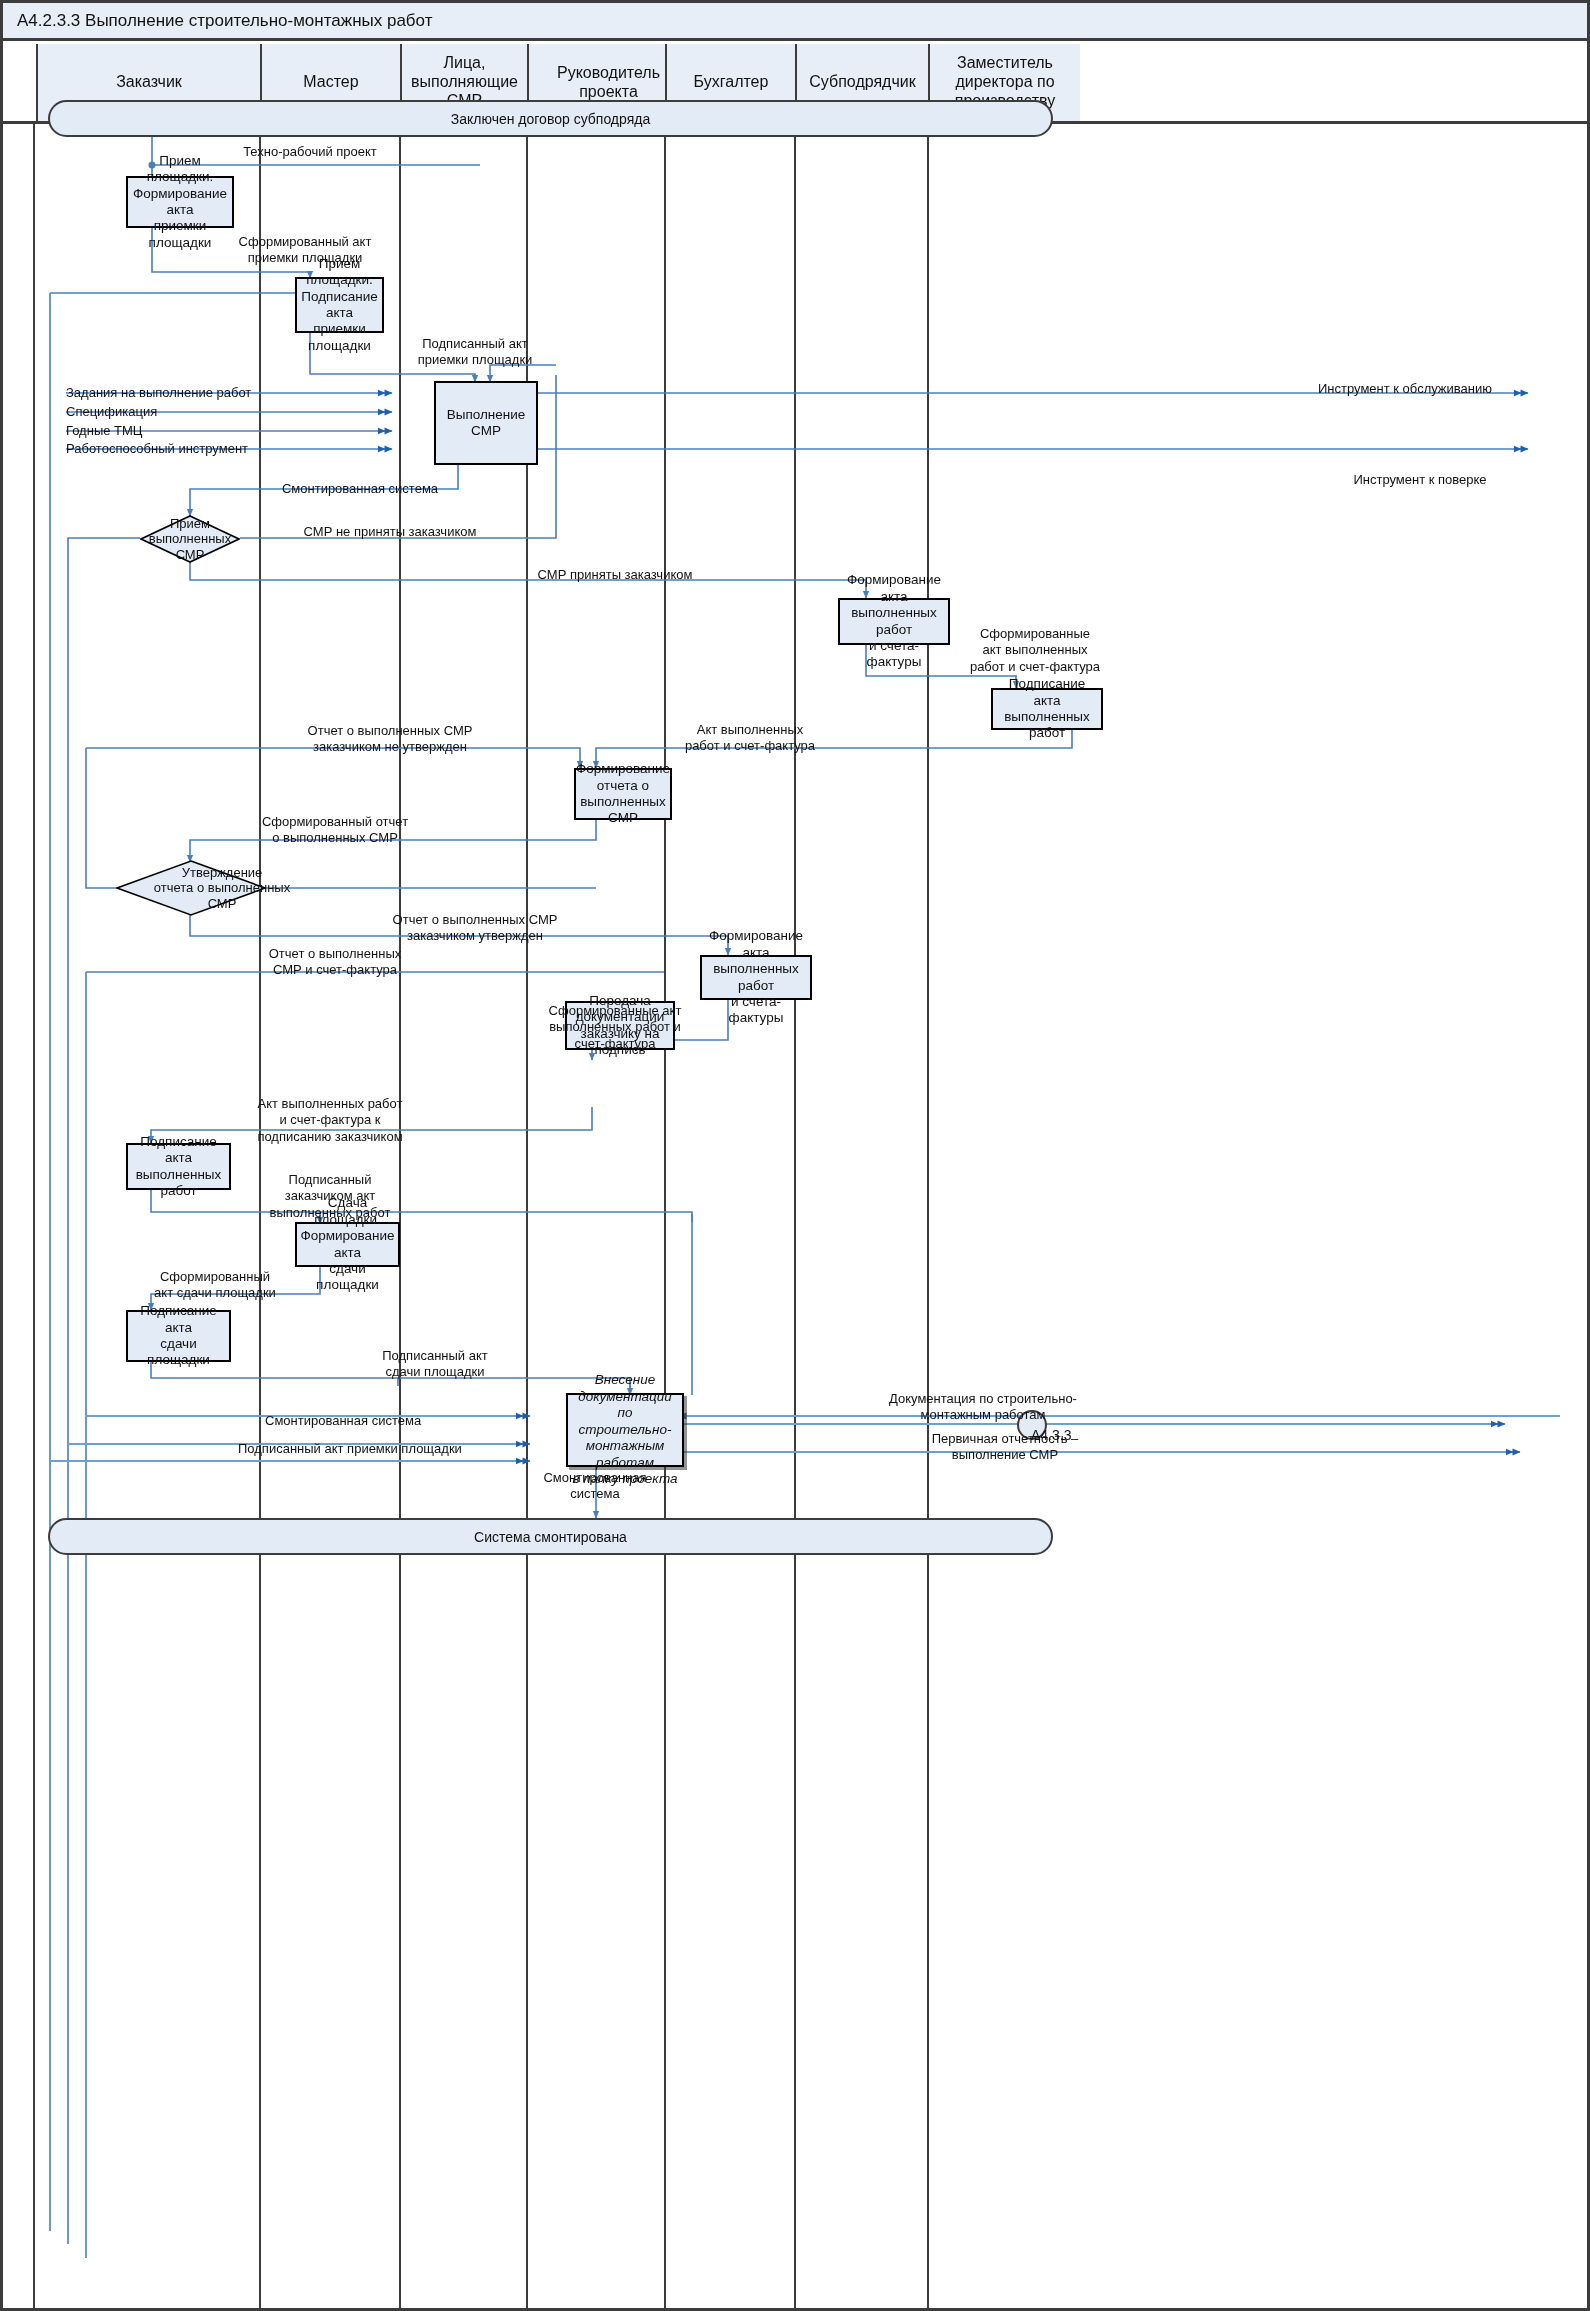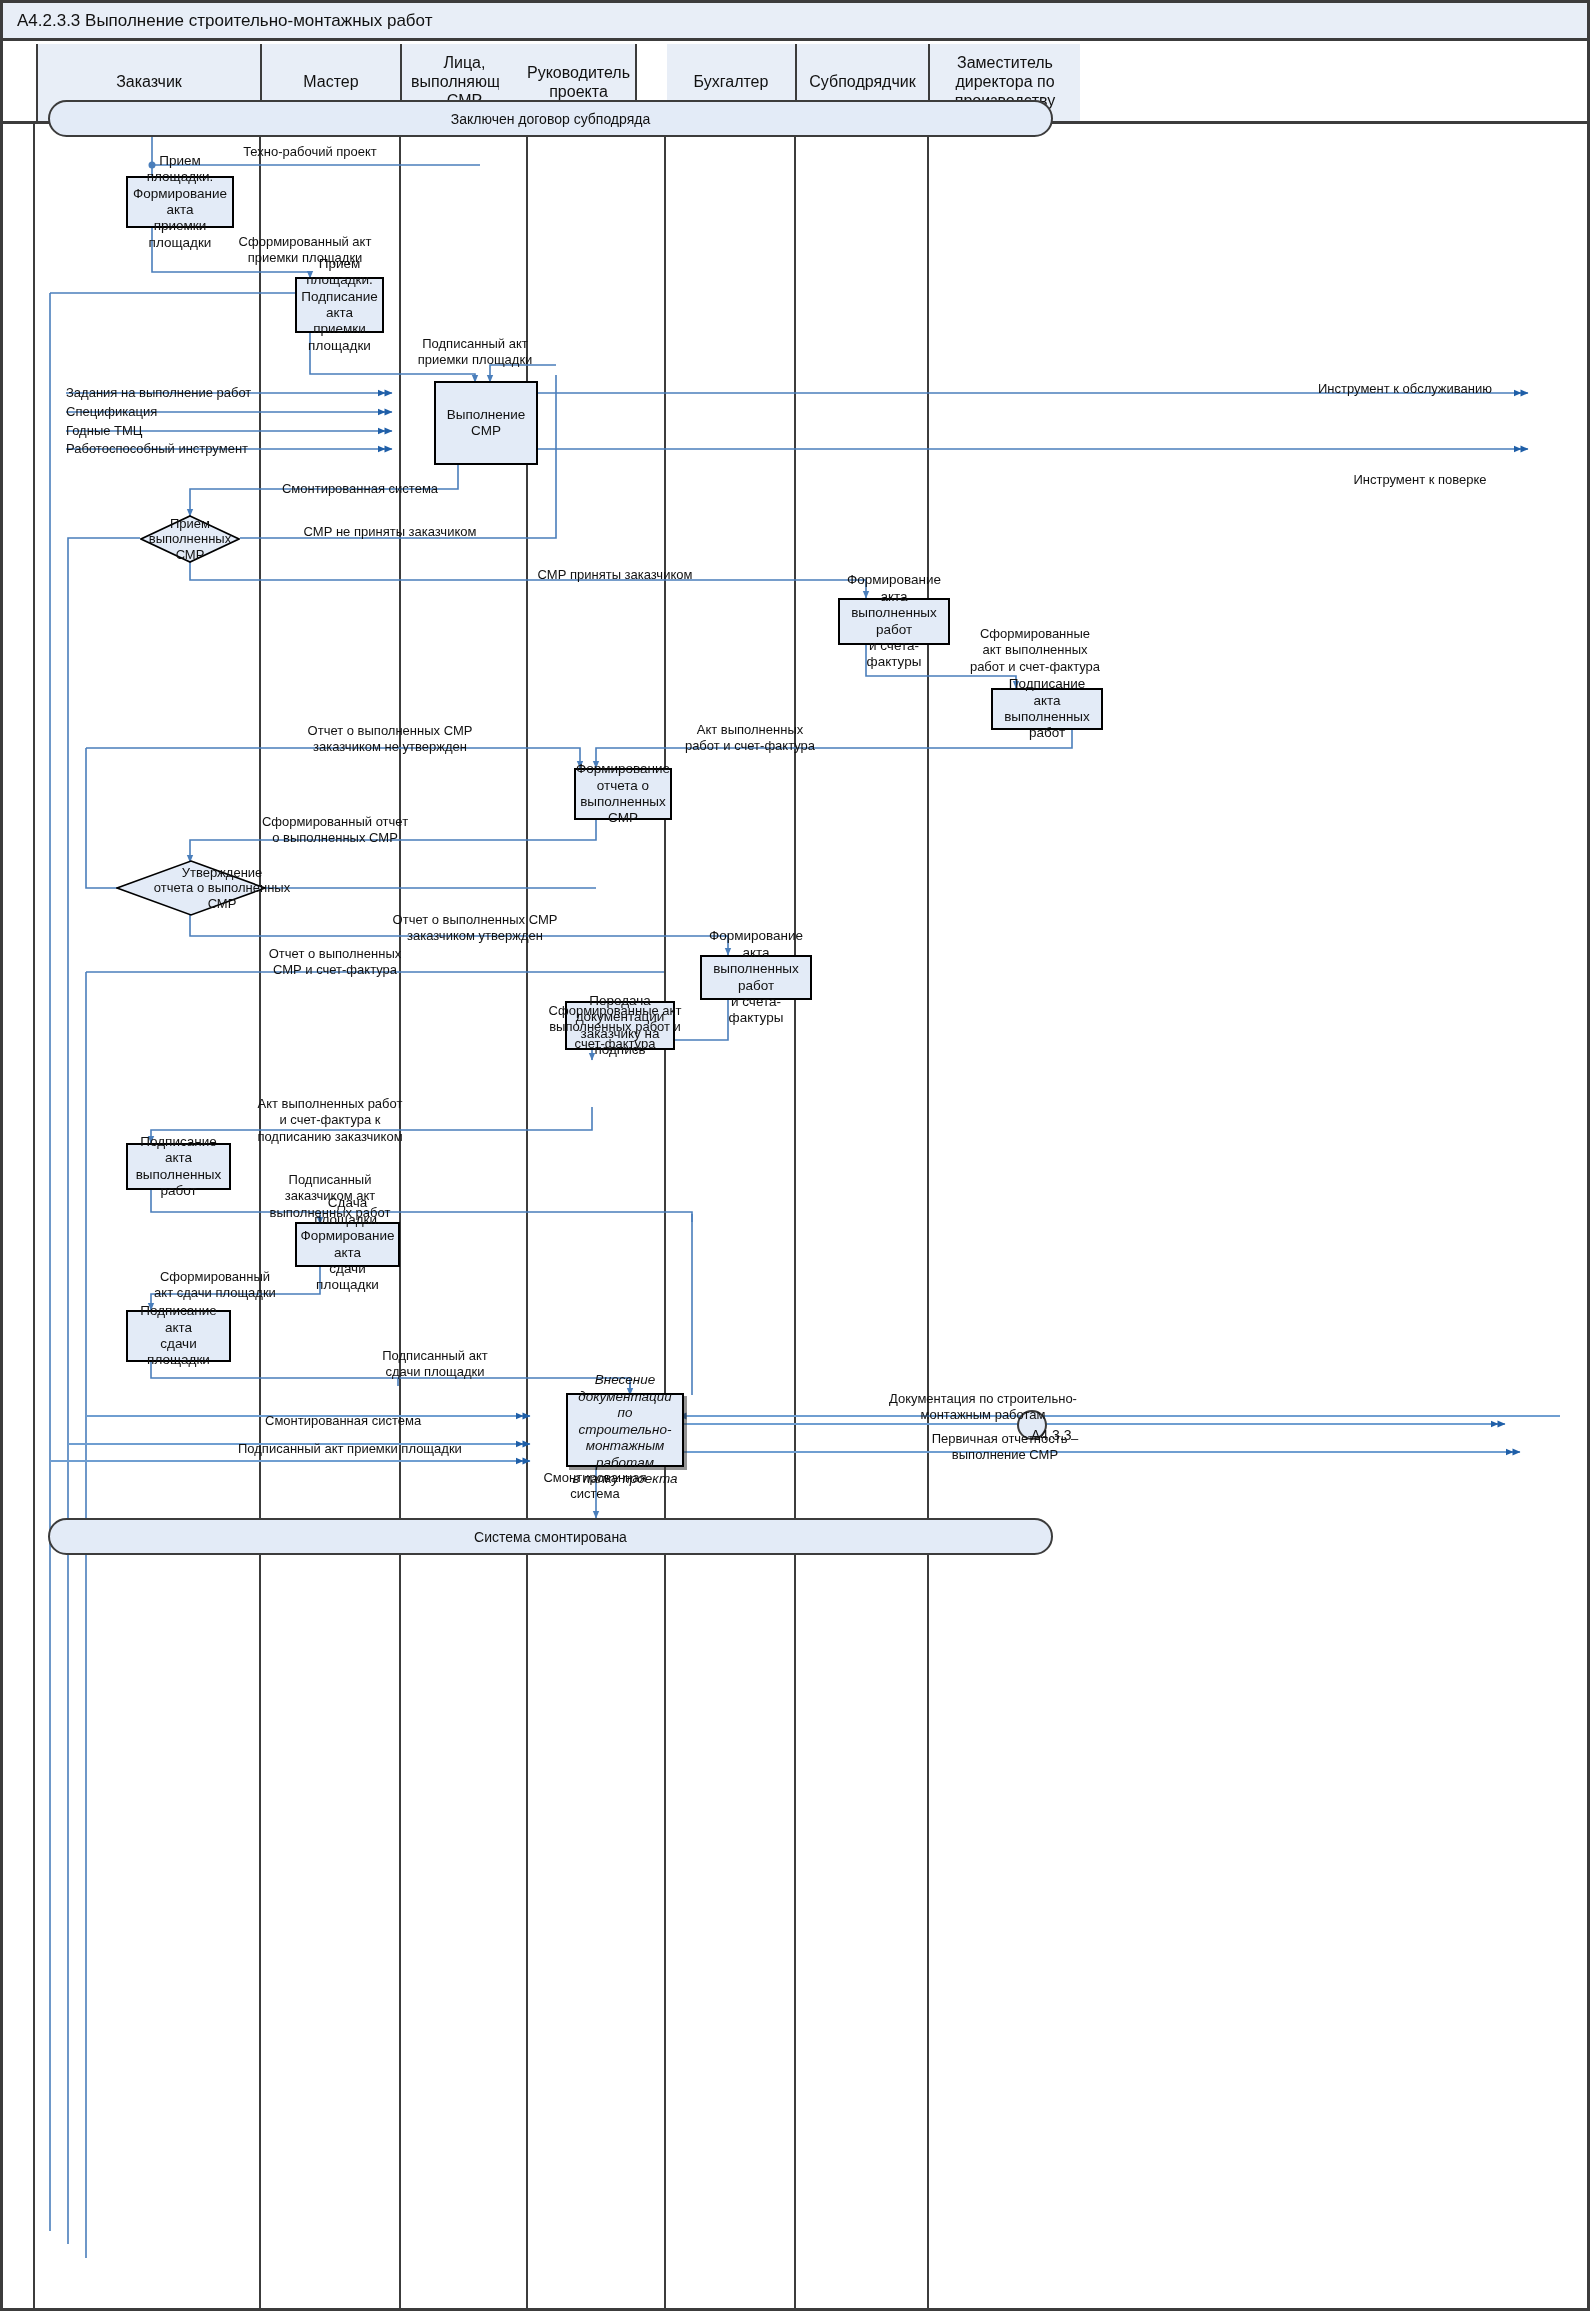--- a/index.html
+++ b/index.html
@@ -56,21 +56,21 @@
   <div class="title-bar">
     <span>A4.2.3.3 Выполнение строительно-монтажных работ</span>
   </div>
 
   <div class="lane-head-row">
     <div class="lane-head first" style="left: 33px; width: 226px; white-space: pre-line;">Заказчик</div>
     <div class="lane-head" style="left: 259px; width: 140px; white-space: pre-line;">Мастер</div>
     <div class="lane-head" style="left: 399px; width: 127px; white-space: pre-line;">Лица,
 выполняющие
 СМР</div>
-    <div class="lane-head" style="left: 496px; width: 138px; white-space: pre-line; padding-left: 27px;">Руководитель
+    <div class="lane-head" style="left: 526px; width: 138px; white-space: pre-line; padding-left: 27px;">Руководитель
 проекта</div>
     <div class="lane-head" style="left: 664px; width: 130px; white-space: pre-line;">Бухгалтер</div>
     <div class="lane-head" style="left: 794px; width: 133px; white-space: pre-line;">Субподрядчик</div>
     <div class="lane-head" style="left: 927px; width: 150px; border-right: none; white-space: pre-line;">Заместитель
 директора по
 производству</div>
   </div>
   <div class="head-underline"></div>
 
   <div class="lane-sep" style="left:33px; top:124px;height:2184px;"></div>

